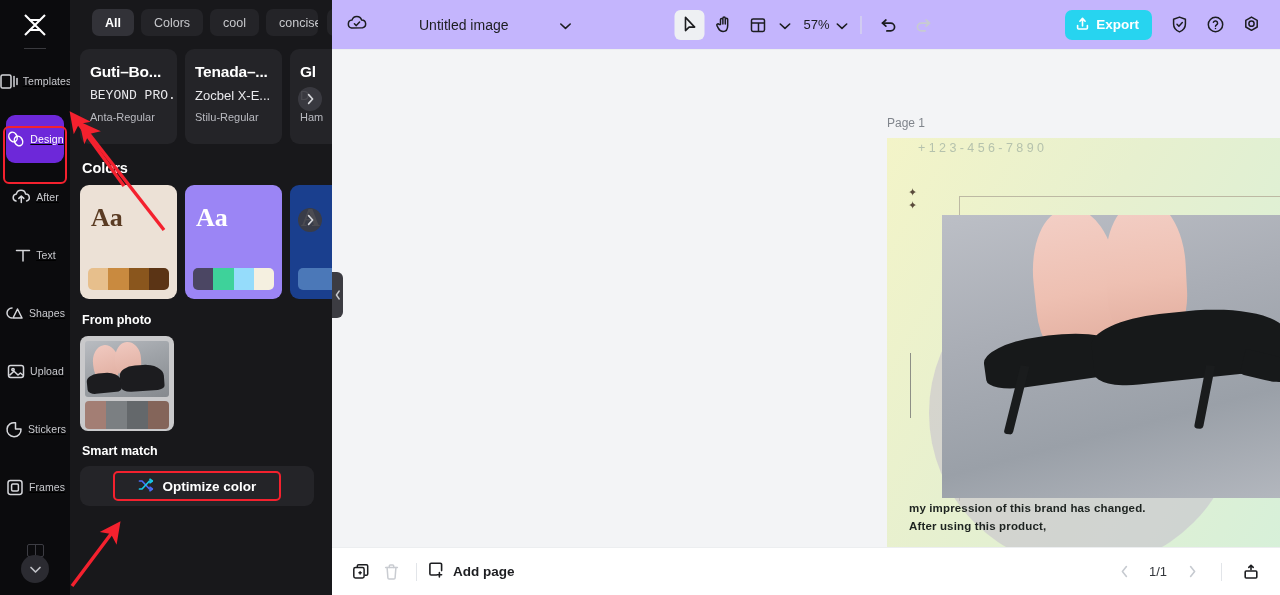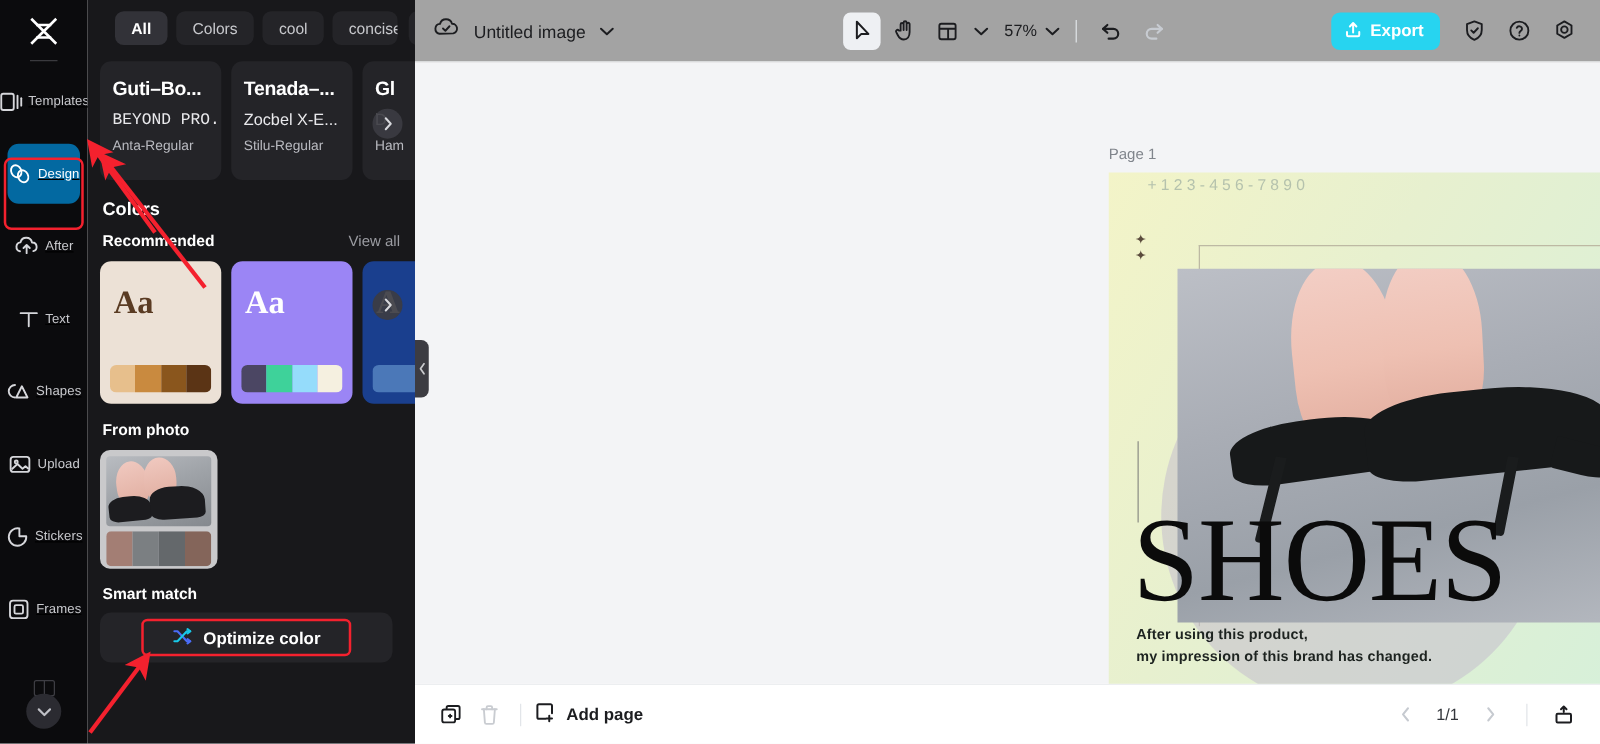--- a/index.html
+++ b/index.html
@@ -26,21 +26,21 @@
     width: 58px; height: 48px;
     display: flex; flex-direction: row; align-items: center; justify-content: center;
     gap: 4px;
     border-radius: 9px;
     margin-bottom: 10px;
     cursor: pointer;
     position: relative;
     text-decoration: underline;
   }
   .rail-item .lbl { font-size: 10.5px; color: #c9cace; letter-spacing: .1px; line-height: 1; }
-  .rail-item.active { background: #0369a1; }
+  .rail-item.active { background: #6d28d9; }
   .rail-item.active .lbl { color: #ffffff; }
   .rail-item svg { display:block; }
   .rail-highlight {
     position: absolute; left: 3px; top: 126px; width: 64px; height: 58px;
     border: 2.5px solid #f4212e; border-radius: 6px; pointer-events: none;
   }
   .rail-more {
     width: 28px; height: 28px; border-radius: 50%;
     background: #2b2b31; display:flex; align-items:center; justify-content:center;
     position: absolute; bottom: 12px; left: 21px; cursor: pointer;
@@ -151,22 +151,22 @@
   
   .collapse-handle {
     position:absolute; left: 332px; top: 272px; width: 11px; height: 46px;
     background: #3c3c42; border-radius: 0 6px 6px 0;
     display:flex; align-items:center; justify-content:center; cursor:pointer; z-index: 30;
   }
 
   
   .main { flex: 1 1 auto; height: 595px; display:flex; flex-direction: column; background:#fff; position:relative; }
   .topbar {
-    height: 50px; background:#a3a3a3; display:flex; align-items:center;
-    padding: 0 14px; border-bottom: 1px solid #eceef0; position:relative;
+    height: 50px; background:#c4b5fd; display:flex; align-items:center;
+    padding: 0 14px; border-bottom: 1px solid #eceef0; position:relative;gap:40px;
   }
   .doc-title { font-size: 14px; color: #1c1d20; margin-left: 11px; }
   .tb-icon { width: 30px; height: 30px; display:flex; align-items:center; justify-content:center; cursor:pointer; border-radius:6px; }
   .tb-icon.sel { background:#eef0f3; }
   .tb-center { position:absolute; left: 50%; transform: translateX(-50%); display:flex; align-items:center; gap: 4px; }
   .zoom-val { font-size:13px; color:#1c1d20; margin: 0 2px 0 8px; }
   .tb-sep { width:1px; height:18px; background:#dfe2e6; margin: 0 8px; }
   .tb-right { margin-left:auto; display:flex; align-items:center; gap: 6px; }
   .export-btn {
     height:30px; padding: 0 13px 0 10px; border-radius: 7px; background:#27d4f0;
@@ -387,24 +387,20 @@
       </div>
       <div class="arrow-circle" style="left:228px; top:42px;">
         <svg width="9" height="12" viewBox="0 0 9 12" fill="none" stroke="#d8d9dd" stroke-width="1.6" stroke-linecap="round" stroke-linejoin="round">
           <path d="M2.6 1.6 L6.6 6 L2.6 10.4"></path>
         </svg>
       </div>
     </div>
 
     <div class="sec-title">Colors</div>
 
-    <div class="sub-row">
-      <span class="sub-title">Recommended</span>
-      <span class="view-all">View all</span>
-    </div>
 
     <div class="color-row">
       <div class="color-card" style="background:#ece1d6;">
         <div class="aa" style="color:#5a3b23;">Aa</div>
         <div class="swatches">
           <span style="background:#e7bf8c"></span>
             <span style="background:#c98a3f"></span>
             <span style="background:#8a561d"></span>
             <span style="background:#5b3415"></span>
         </div>
@@ -592,24 +588,23 @@
           <div class="ph-foot a"></div>
           <div class="ph-foot b"></div>
           <div class="ph-sole"></div>
           <div class="ph-shoe s1"></div>
           <div class="ph-shoe s2"></div>
           <div class="ph-toe"></div>
           <div class="ph-heel"></div>
           <div class="ph-heel2"></div>
         </div>
 
-        <div class="shoes-title">SHOES</div>
         <div class="footer-text">
+          <div>my impression of this brand has changed.</div>
           <div>After using this product,</div>
-          <div>my impression of this brand has changed.</div>
         </div>
 
       </div>
 
     </div>
 
     <div class="bottombar">
       <div class="bb-icon">
         <svg width="18" height="18" viewBox="0 0 18 18" fill="none" stroke="#1c1d20" stroke-width="1.5" stroke-linejoin="round">
           <rect x="1.8" y="4.6" width="10.3" height="10.3" rx="1.6"></rect>

